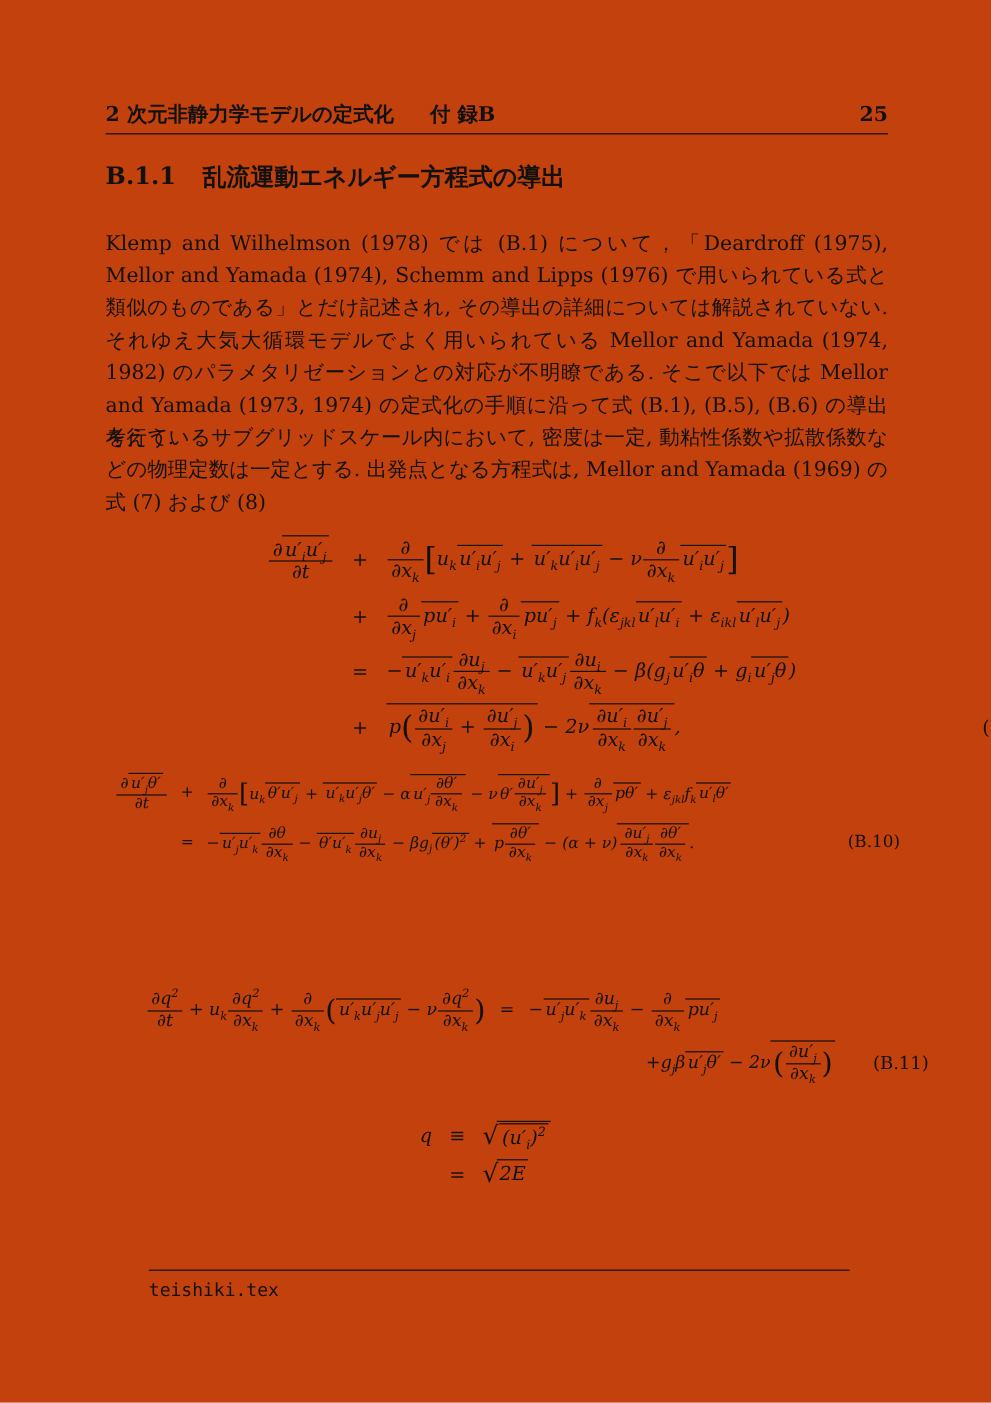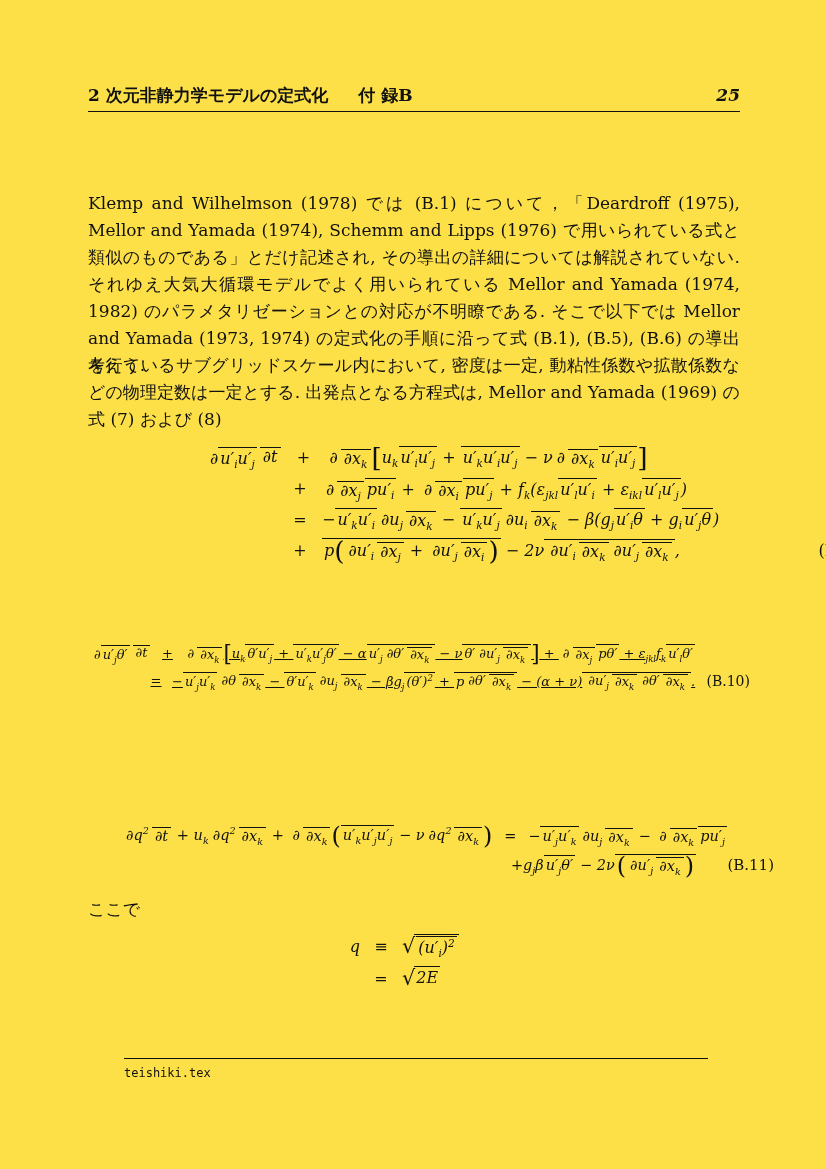--- a/index.html
+++ b/index.html
@@ -1,86 +1,90 @@
 <!DOCTYPE html>
 <html><head>
 <meta charset="utf-8">
 <style>
   html,body{margin:0;padding:0;background:#ffffff;}
-  .page{position:relative;width:826px;height:1169px;background:#fde047;overflow:hidden;
+  .page{position:relative;width:826px;height:1169px;background:#c2410c;overflow:hidden;
         font-family:"DejaVu Serif","Liberation Serif",serif;color:#111;}
   .content{position:absolute;left:88px;top:0;width:652px;height:1169px;}
 
   
   .header{position:absolute;top:84px;left:0;width:652px;display:flex;align-items:baseline;
           font-weight:bold;font-size:17px;white-space:nowrap;}
   .header .h-gap{display:inline-block;width:30px;}
-  .header .h-page{margin-left:auto;font-style:italic;}
+  .header .h-page{margin-left:auto;}
   .header-rule{position:absolute;top:111px;left:0;width:652px;border-top:1.5px solid #111;}
 
   
   .section-heading{position:absolute;top:134px;left:0;display:flex;font-size:20px;font-weight:bold;}
   .section-heading .s-num{margin-right:22px;}
 
   
   .para{position:absolute;left:0;width:652px;font-size:17px;line-height:27px;text-align:justify;}
   .para.single{text-align:left;}
   .mi{font-style:italic;font-family:"DejaVu Serif","Liberation Serif",serif;}
 
   
   .eq{position:absolute;left:0;width:652px;font-style:italic;font-size:16px;}
   .eqrow{display:flex;align-items:center;margin:8px 0;position:relative;}
   .eqrow .lhs{text-align:right;white-space:nowrap;flex:0 0 auto;}
   .eqrow .op{text-align:center;flex:0 0 44px;font-style:normal;}
   .eqrow .rhs{white-space:nowrap;flex:0 0 auto;}
   .eqlabel{position:absolute;right:0;top:50%;transform:translateY(-50%);font-style:normal;font-size:16px;}
 
-  .frac{display:inline-flex;flex-direction:row;vertical-align:middle;text-align:center;margin:0 1px;}
+  .frac{display:inline-flex;flex-direction:column;vertical-align:middle;text-align:center;margin:0 1px;}
   .frac .n{display:block;padding:0 3px;line-height:1.15;}
   .frac .d{display:block;padding:0 3px;border-top:1px solid #111;line-height:1.15;}
   .ol{display:inline-block;border-top:1px solid #111;padding:1px 2px 0;line-height:1.2;}
   .dl{font-size:165%;font-weight:300;vertical-align:middle;line-height:0.85;font-style:normal;}
   .sq{font-style:normal;font-size:130%;vertical-align:top;margin-right:-1px;}
   sub{font-size:66%;line-height:0;}
   sup{font-size:66%;line-height:0;}
 
   .eq-b9{top:438px;padding-left:118px;}
   .eq-b9 .lhs{flex:0 0 72px;}
-  .eq-b10{top:636px;font-size:13px;padding-left:2px;width:660px;text-decoration:underline;}
+  .eq-b10{top:636px;font-size:13px;padding-left:2px;width:660px;}
   .eq-b10 .lhs{flex:0 0 50px;}
   .eq-b10 .op{flex:0 0 32px;}
   .eq-b10 .eqlabel{font-size:14px;}
   .eq-b11{top:817px;font-size:14.5px;padding-left:34px;}
   .eq-b11 .op{flex:0 0 36px;}
   .eq-b11 .row-cont{justify-content:flex-end;padding-right:78px;align-items:flex-end;}
   .eq-b11 .eqlabel{font-size:15px;}
   .eq-q{top:926px;padding-left:256px;}
   .eq-q .lhs{flex:0 0 16px;}
   .eq-q .op{flex:0 0 42px;}
 
   
   .footer{position:absolute;top:1058px;left:36px;width:584px;border-top:1.5px solid #111;
           padding-top:7px;display:flex;justify-content:space-between;align-items:baseline;font-size:15px;}
-  .footer .f-file{font-family:"DejaVu Sans Mono","Liberation Mono",monospace;font-size:12px;}
+  .footer .f-file{font-family:"DejaVu Sans Mono","Liberation Mono",monospace;font-size:15px;}
 </style>
 </head>
 <body>
 
 <div class="page">
   <div class="content">
 
     <div class="header">
       <span>2 次元非静力学モデルの定式化</span>
       <span class="h-gap"></span>
       <span>付 録B</span>
       <span class="h-gap"></span>
       <span class="h-page">25</span>
     </div>
     <div class="header-rule"></div>
 
+    <div class="section-heading">
+      <span class="s-num">B.1.1</span>
+      <span>乱流運動エネルギー方程式の導出</span>
+    </div>
 
     <div class="para" style="top:190px">Klemp and Wilhelmson (1978) では (B.1) について，「Deardroff (1975), Mellor and Yamada (1974), Schemm and Lipps (1976) で用いられている式と類似のものである」とだけ記述され, その導出の詳細については解説されていない. それゆえ大気大循環モデルでよく用いられている Mellor and Yamada (1974, 1982) のパラメタリゼーションとの対応が不明瞭である. そこで以下では Mellor and Yamada (1973, 1974) の定式化の手順に沿って式 (B.1), (B.5), (B.6) の導出を行う.</div>
 
     <div class="para" style="top:352px">考えているサブグリッドスケール内において, 密度は一定, 動粘性係数や拡散係数などの物理定数は一定とする. 出発点となる方程式は, Mellor and Yamada (1969) の式 (7) および (8)</div>
 
     <div class="eq eq-b9">
       <div class="eqrow">
         <span class="lhs"><span class="frac">
               <span class="n">∂<span class="ol">u′<sub>i</sub>u′<sub>j</sub></span></span>
               <span class="d">∂t</span>
@@ -207,21 +211,20 @@
       </div>
       <div class="eqrow row-cont">
         <span class="rhs">+g<sub>j</sub>β<span class="ol">u′<sub>j</sub>θ′</span> − 2ν<span class="ol"><span class="dl">(</span><span class="frac">
                 <span class="n">∂u′<sub>j</sub></span>
                 <span class="d">∂x<sub>k</sub></span>
               </span><span class="dl">)</span></span></span>
         <span class="eqlabel">(B.11)</span>
       </div>
     </div>
 
-    <div class="para single" style="top:896px">ここで</div>
 
     <div class="eq eq-q">
       <div class="eqrow">
         <span class="lhs">q</span>
         <span class="op">≡</span>
         <span class="rhs"><span class="sq">√</span><span class="ol"><span class="ol">(u′<sub>i</sub>)<sup>2</sup></span></span></span>
       </div>
       <div class="eqrow">
         <span class="lhs"></span>
         <span class="op">=</span>

